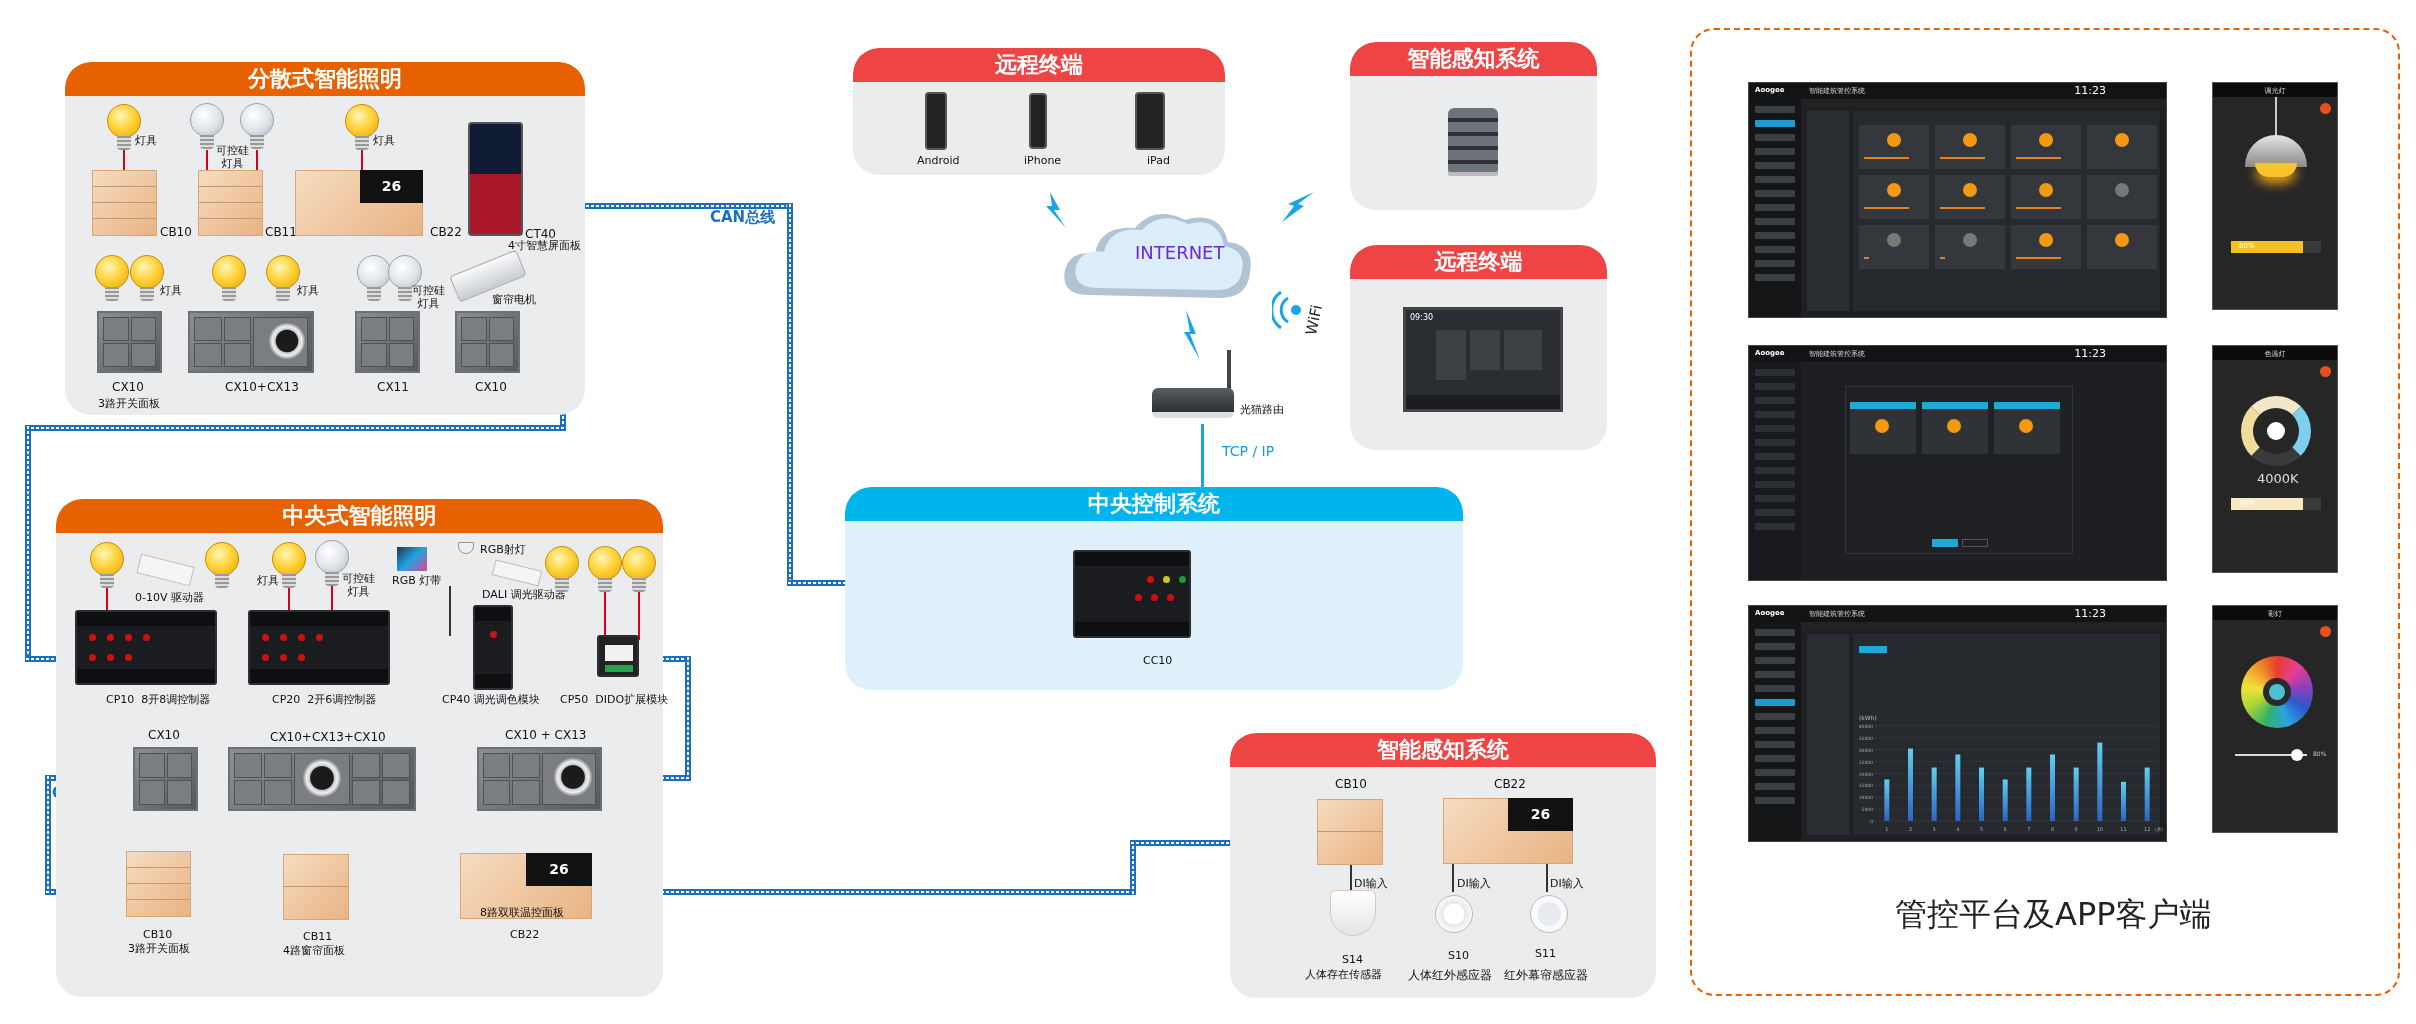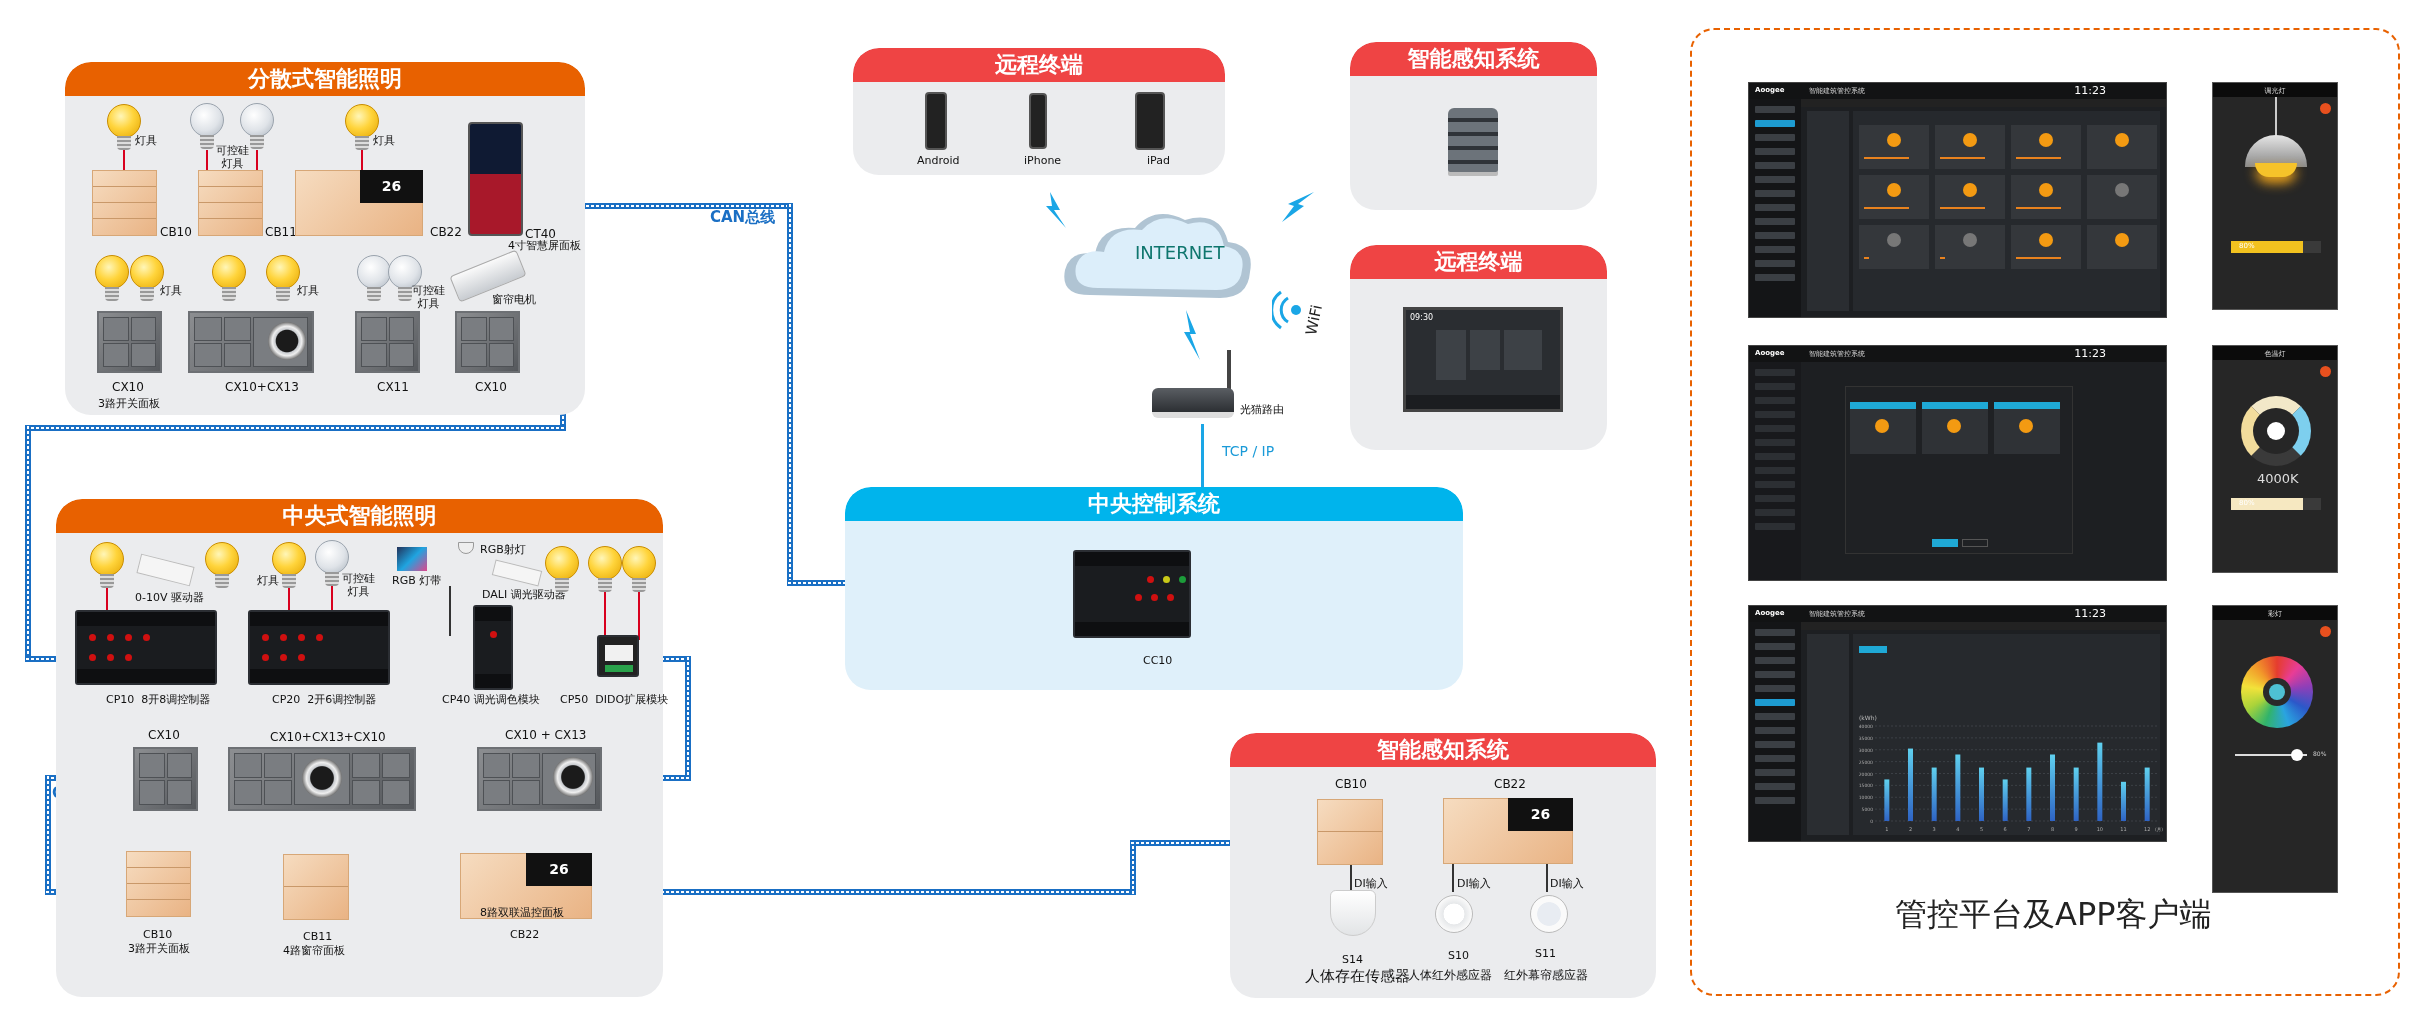--- a/index.html
+++ b/index.html
@@ -336,21 +336,21 @@
 
 <div class="panel" style="left:1350px;top:42px;width:247px;height:168px">
   <div class="hdr dark">智能感知系统</div>
 </div>
 <div class="abs" style="left:1448px;top:108px;width:50px;height:64px;background:repeating-linear-gradient(#6c737a 0 10px,#2f3338 10px 14px);border-radius:6px 6px 2px 2px;box-shadow:0 4px 0 #bbb"></div>
 
 <svg class="abs" style="left:1050px;top:190px" width="240" height="140">
   <path d="M40 105 Q10 105 15 80 Q20 60 45 64 Q50 35 85 38 Q105 15 135 30 Q170 20 178 52 Q205 55 200 82 Q198 108 170 108 Z" fill="#b0c4d3"></path>
   <path d="M48 98 Q22 98 26 76 Q32 58 54 62 Q60 36 92 40 Q110 20 138 34 Q168 26 174 56 Q196 60 192 80 Q190 100 166 100 Z" fill="#dceefa"></path>
 </svg>
-<div class="abs" style="left:1135px;top:242px;color:#0f766e;font-size:18px">INTERNET</div>
+<div class="abs" style="left:1135px;top:242px;color:#6d28d9;font-size:18px">INTERNET</div>
 <svg class="abs" style="left:1040px;top:190px" width="40" height="40">
     <path d="M10 2 L20 20 L14 20 L26 38 L6 16 L12 16 Z" fill="#1aa6e6"></path>
   </svg>
 <svg class="abs" style="left:1278px;top:188px" width="40" height="40">
     <path d="M36 4 L20 16 L26 18 L4 34 L16 18 L10 16 Z" fill="#1aa6e6"></path>
   </svg>
 <svg class="abs" style="left:1180px;top:306px" width="30" height="60">
     <path d="M6 4 L16 28 L10 28 L20 54 L4 26 L10 26 Z" fill="#1aa6e6"></path>
   </svg>
 <svg class="abs" style="left:1272px;top:288px" width="40" height="44">
@@ -407,21 +407,21 @@
 <div class="wire k" style="left:1452px;top:864px;height:28px"></div>
 <div class="wire k" style="left:1546px;top:864px;height:28px"></div>
 <div class="lbl" style="left:1354px;top:876px">DI输入</div>
 <div class="lbl" style="left:1457px;top:876px">DI输入</div>
 <div class="lbl" style="left:1550px;top:876px">DI输入</div>
 
 <div class="abs" style="left:1330px;top:890px;width:46px;height:46px;border-radius:6px 6px 24px 24px;background:linear-gradient(#fff,#e2e4e6);border:1px solid #ccc"></div>
 <div class="abs" style="left:1435px;top:895px;width:38px;height:38px;border-radius:50%;background:radial-gradient(circle,#fff 40%,#e6e8ea 42%,#fafafa 70%);border:1px solid #bbb"></div>
 <div class="abs" style="left:1530px;top:895px;width:38px;height:38px;border-radius:50%;background:radial-gradient(circle,#e8ecf2 45%,#fafafa 48%);border:1px solid #bbb"></div>
 <div class="lbl" style="left:1342px;top:953px">S14</div>
-<div class="lbl" style="left:1305px;top:967px;font-size:15px">人体存在传感器</div>
+<div class="lbl" style="left:1305px;top:967px;font-size:11px">人体存在传感器</div>
 <div class="lbl" style="left:1448px;top:949px">S10</div>
 <div class="lbl" style="left:1408px;top:967px;font-size:12px">人体红外感应器</div>
 <div class="lbl" style="left:1535px;top:947px">S11</div>
 <div class="lbl" style="left:1504px;top:967px;font-size:12px">红外幕帘感应器</div>
 
 <div class="dashbox" style="left:1690px;top:28px;width:710px;height:968px"></div>
 <div class="abs" style="left:1895px;top:893px;font-size:32px;color:#222">管控平台及APP客户端</div>
 
 <div class="webshot" style="left:1748px;top:82px;width:419px;height:236px">
   <div class="top">智能建筑管控系统</div>
@@ -619,21 +619,21 @@
   <div class="pt">色温灯</div>
   <div class="pw"></div>
   <div class="abs" style="left:28px;top:50px;width:70px;height:70px;border-radius:50%;border:12px solid;border-color:#f2e8c8 #7dcfee #3a3a3a #f2dc9c"></div>
   <div class="abs" style="left:54px;top:76px;width:18px;height:18px;border-radius:50%;background:#fff"></div>
   <div class="abs" style="left:44px;top:125px;font-size:13px;color:#ddd">4000K</div>
   <div class="abs" style="left:18px;top:152px;width:90px;height:12px;background:#3a3a3a">
     <div class="abs" style="left:0;top:0;bottom:0;width:80%;background:#f6e8c1"></div>
     <span class="abs" style="left:8px;top:1px;font-size:7px;color:#fff">80%</span>
   </div>
 </div>
-<div class="phone" style="left:2212px;top:605px;width:126px;height:288px">
+<div class="phone" style="left:2212px;top:605px;width:126px;height:228px">
   <div class="pt">彩灯</div>
   <div class="pw"></div>
   <div class="abs" style="left:28px;top:50px;width:72px;height:72px;border-radius:50%;background:conic-gradient(#e53d2e,#e83d96,#8e3fb8,#2b58c9,#2aa4e0,#31b36b,#a9d33a,#f2e23a,#f29a2a,#e53d2e)"></div>
   <div class="abs" style="left:50px;top:72px;width:28px;height:28px;border-radius:50%;background:#2a2a2a"></div>
   <div class="abs" style="left:56px;top:78px;width:16px;height:16px;border-radius:50%;background:#4ec0d3"></div>
   <div class="abs" style="left:22px;top:148px;width:72px;height:2px;background:#ddd"></div>
   <div class="abs" style="left:78px;top:143px;width:12px;height:12px;border-radius:50%;background:#fff"></div>
   <div class="abs" style="left:100px;top:144px;font-size:6px;color:#ccc">80%</div>
 </div>
 

